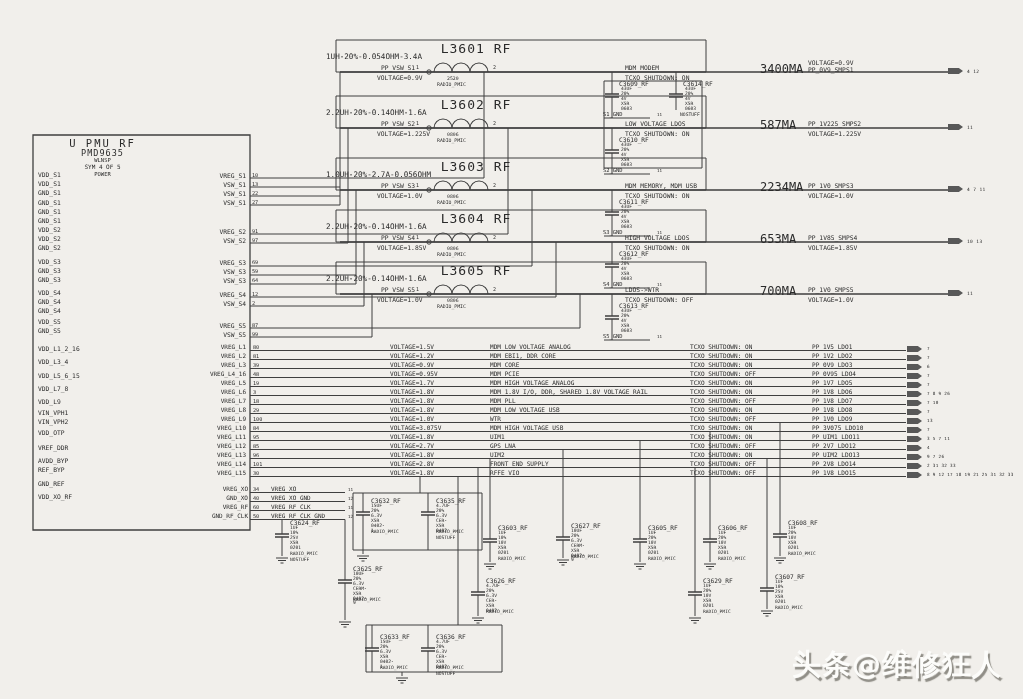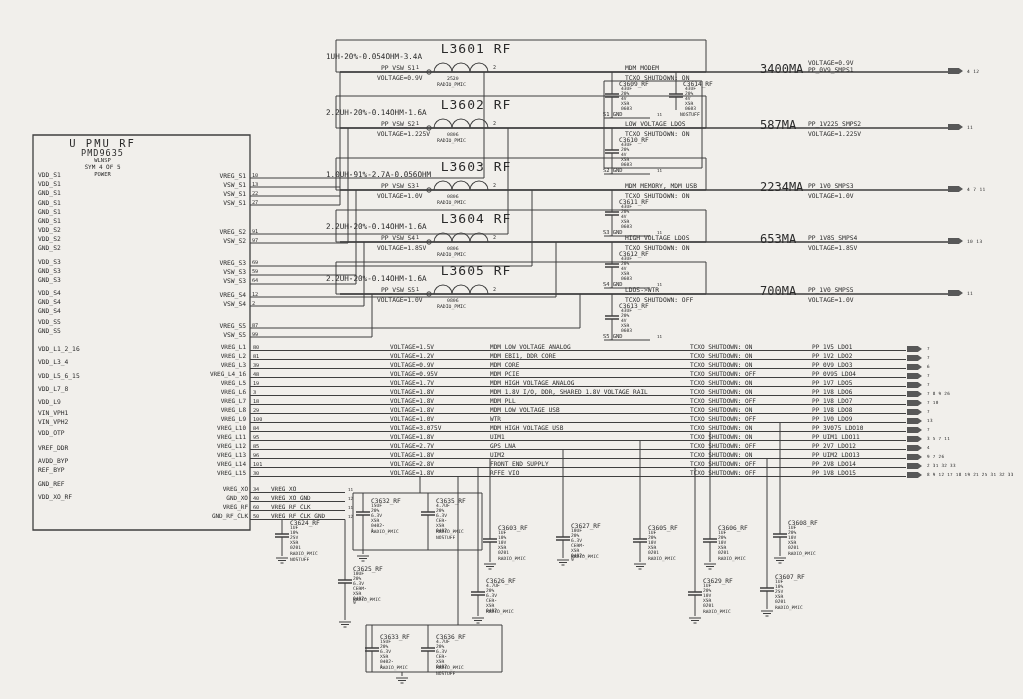--- a/index.html
+++ b/index.html
@@ -336,21 +336,21 @@
       <span class="abs tcx">TCXO SHUTDOWN: ON</span>
       <span class="abs cur">587MA</span>
       <span class="abs otop">PP_1V225_SMPS2</span>
       <span class="abs obot">VOLTAGE=1.225V</span>
       <span class="tag"></span>
       <span class="abs rf">11</span>
     </div>
 
     <div class="srow">
       <span class="abs ttl">L3603 RF</span>
-      <span class="abs val">1.0UH-91%-2.7A-0.056OHM</span>
+      <span class="abs val">1.0UH-20%-2.7A-0.056OHM</span>
       <span class="abs vsw">PP_VSW_S3</span>
       <span class="abs vsv">VOLTAGE=1.0V</span>
       <span class="abs p1">1</span>
       <span class="abs p2">2</span>
       <span class="abs pkg">0806</span>
       <span class="abs mfg">RADIO_PMIC</span>
       <span class="abs dsc">MDM MEMORY, MDM USB</span>
       <span class="abs tcx">TCXO SHUTDOWN: ON</span>
       <span class="abs cur">2234MA</span>
       <span class="abs otop">PP_1V0_SMPS3</span>
@@ -816,13 +816,14 @@
       <span class="abs cl">4.7UF
 20%
 6.3V
 CER-X5R
 0402</span>
       <span class="abs cm">RADIO_PMIC</span>
       <span class="abs cn">NOSTUFF</span>
     </div>
   </div>
 
+  <div class="abs" id="watermark">头条@维修狂人</div>
 </div>
 
 </body></html>

